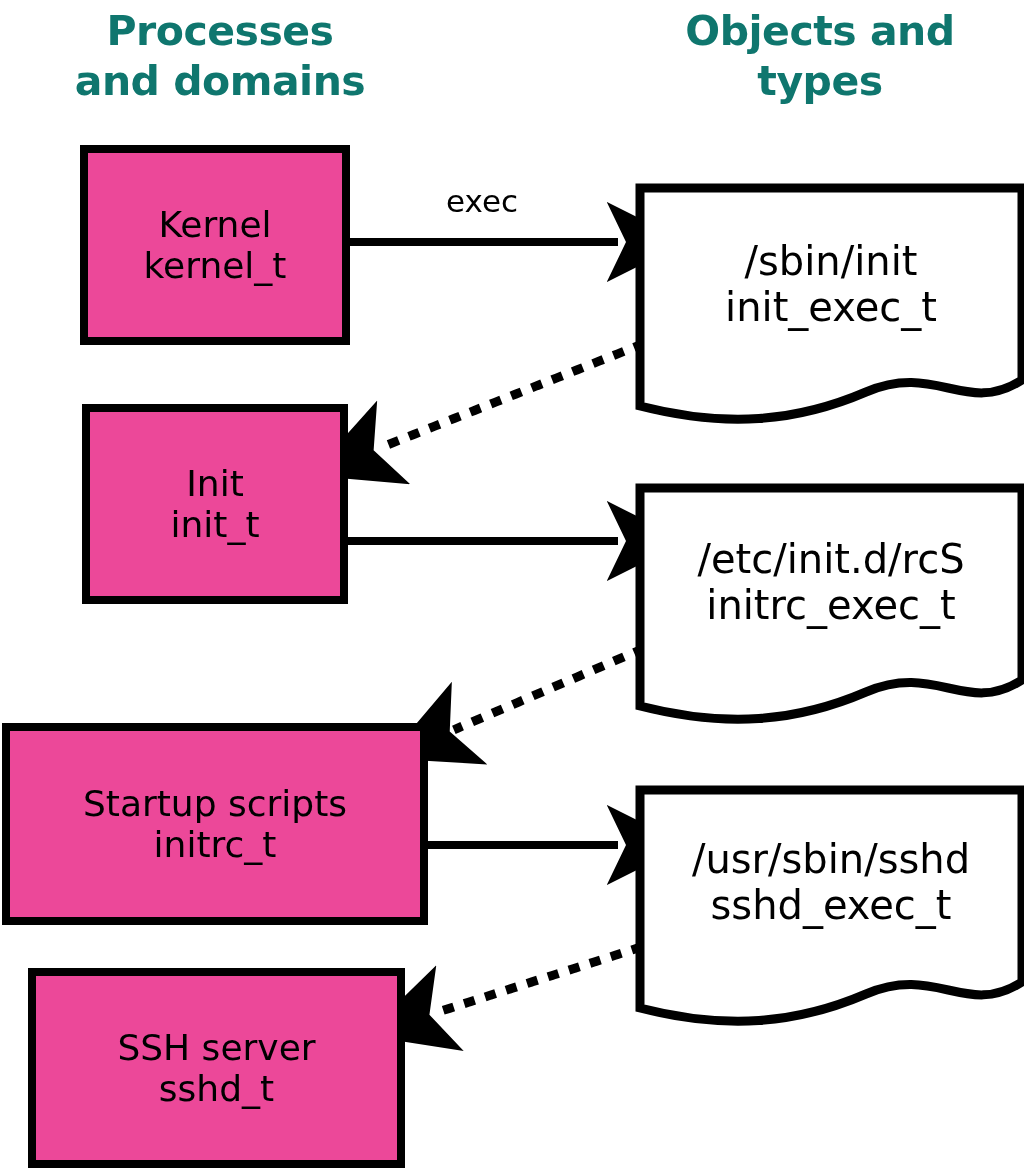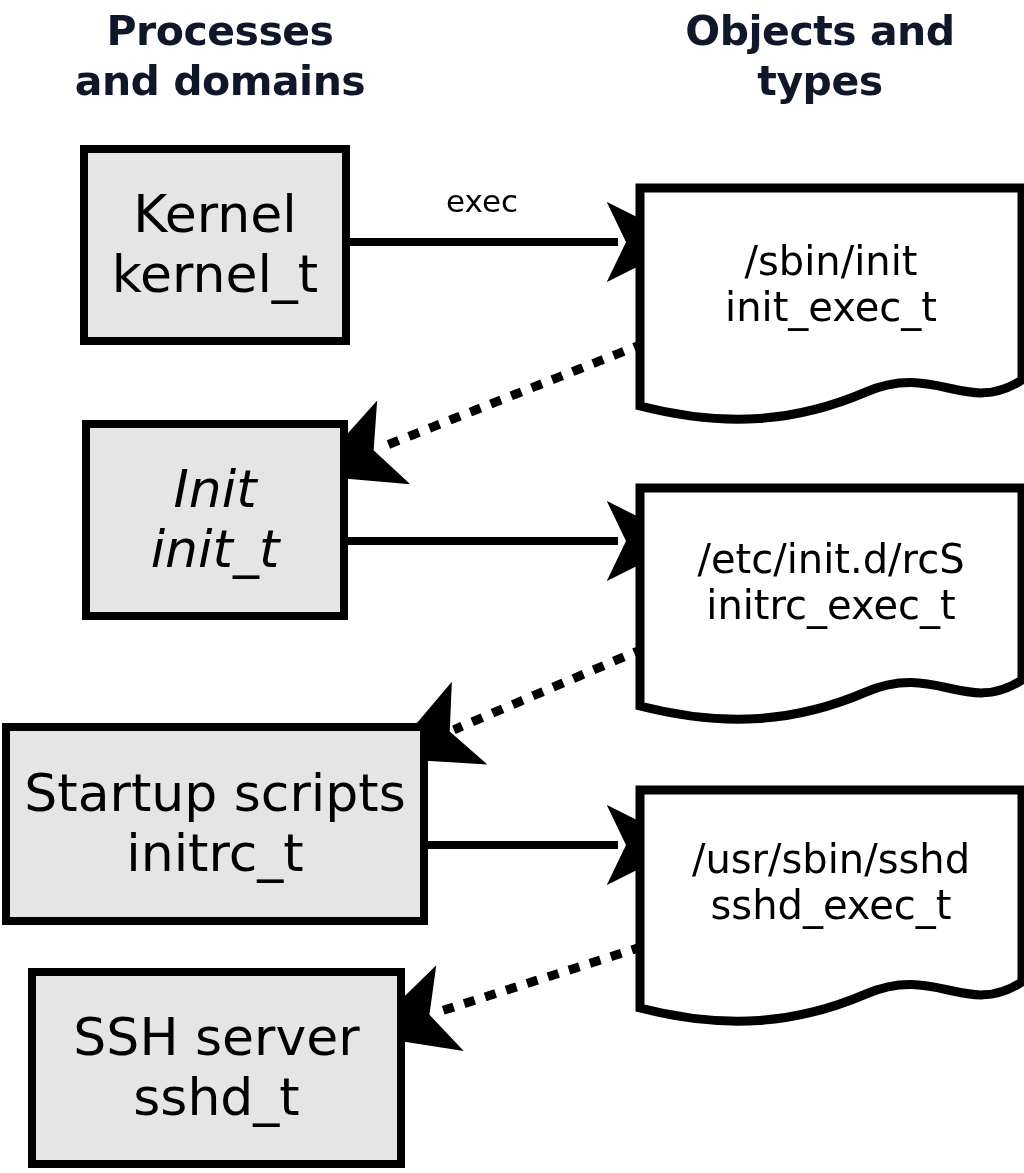--- a/index.html
+++ b/index.html
@@ -17,40 +17,40 @@
     font-family: "DejaVu Sans", sans-serif;
   }
 
   
   .col-head {
     position: absolute;
     font-family: "DejaVu Sans", sans-serif;
     font-weight: bold;
     font-size: 41px;
     line-height: 1.22;
-    color: #0f172a;
+    color: #0f766e;
     text-align: center;
     white-space: pre-line;
     letter-spacing: -0.5px;
   }
   #head-left  { left: 30px;  top: 6px;  width: 380px; }
   #head-right { left: 620px; top: 6px;  width: 400px; }
 
   
   .proc-box {
     position: absolute;
     box-sizing: border-box;
     border: 8px solid #000000;
-    background: #e5e5e5;
+    background: #ec4899;
     display: flex;
     flex-direction: column;
     align-items: center;
     justify-content: center;
     color: #000000;
-    font-size: 52px;
+    font-size: 36px;
     line-height: 1.15;
     text-align: center;
   }
   .proc-box .l1 { display: block; }
   .proc-box .l2 { display: block; }
 
   
   .doc-shape {
     position: absolute;
   }
@@ -132,21 +132,21 @@
     </g>
   </svg>
 
   <div class="edge-label" style="left:446px; top:186px;">exec</div>
 
   <div class="proc-box" style="left:80px; top:145px; width:270px; height:200px;">
     <span class="l1">Kernel</span>
     <span class="l2">kernel_t</span>
   </div>
 
-  <div class="proc-box" style="left:82px; top:420px; width:266px; height:200px;font-style:italic;">
+  <div class="proc-box" style="left:82px; top:404px; width:266px; height:200px;">
     <span class="l1">Init</span>
     <span class="l2">init_t</span>
   </div>
 
   <div class="proc-box" style="left:2px; top:694px; width:426px; height:202px;margin-top:29px;">
     <span class="l1">Startup scripts</span>
     <span class="l2">initrc_t</span>
   </div>
 
   <div class="proc-box" style="left:28px; top:968px; width:377px; height:200px;text-align:right;">

